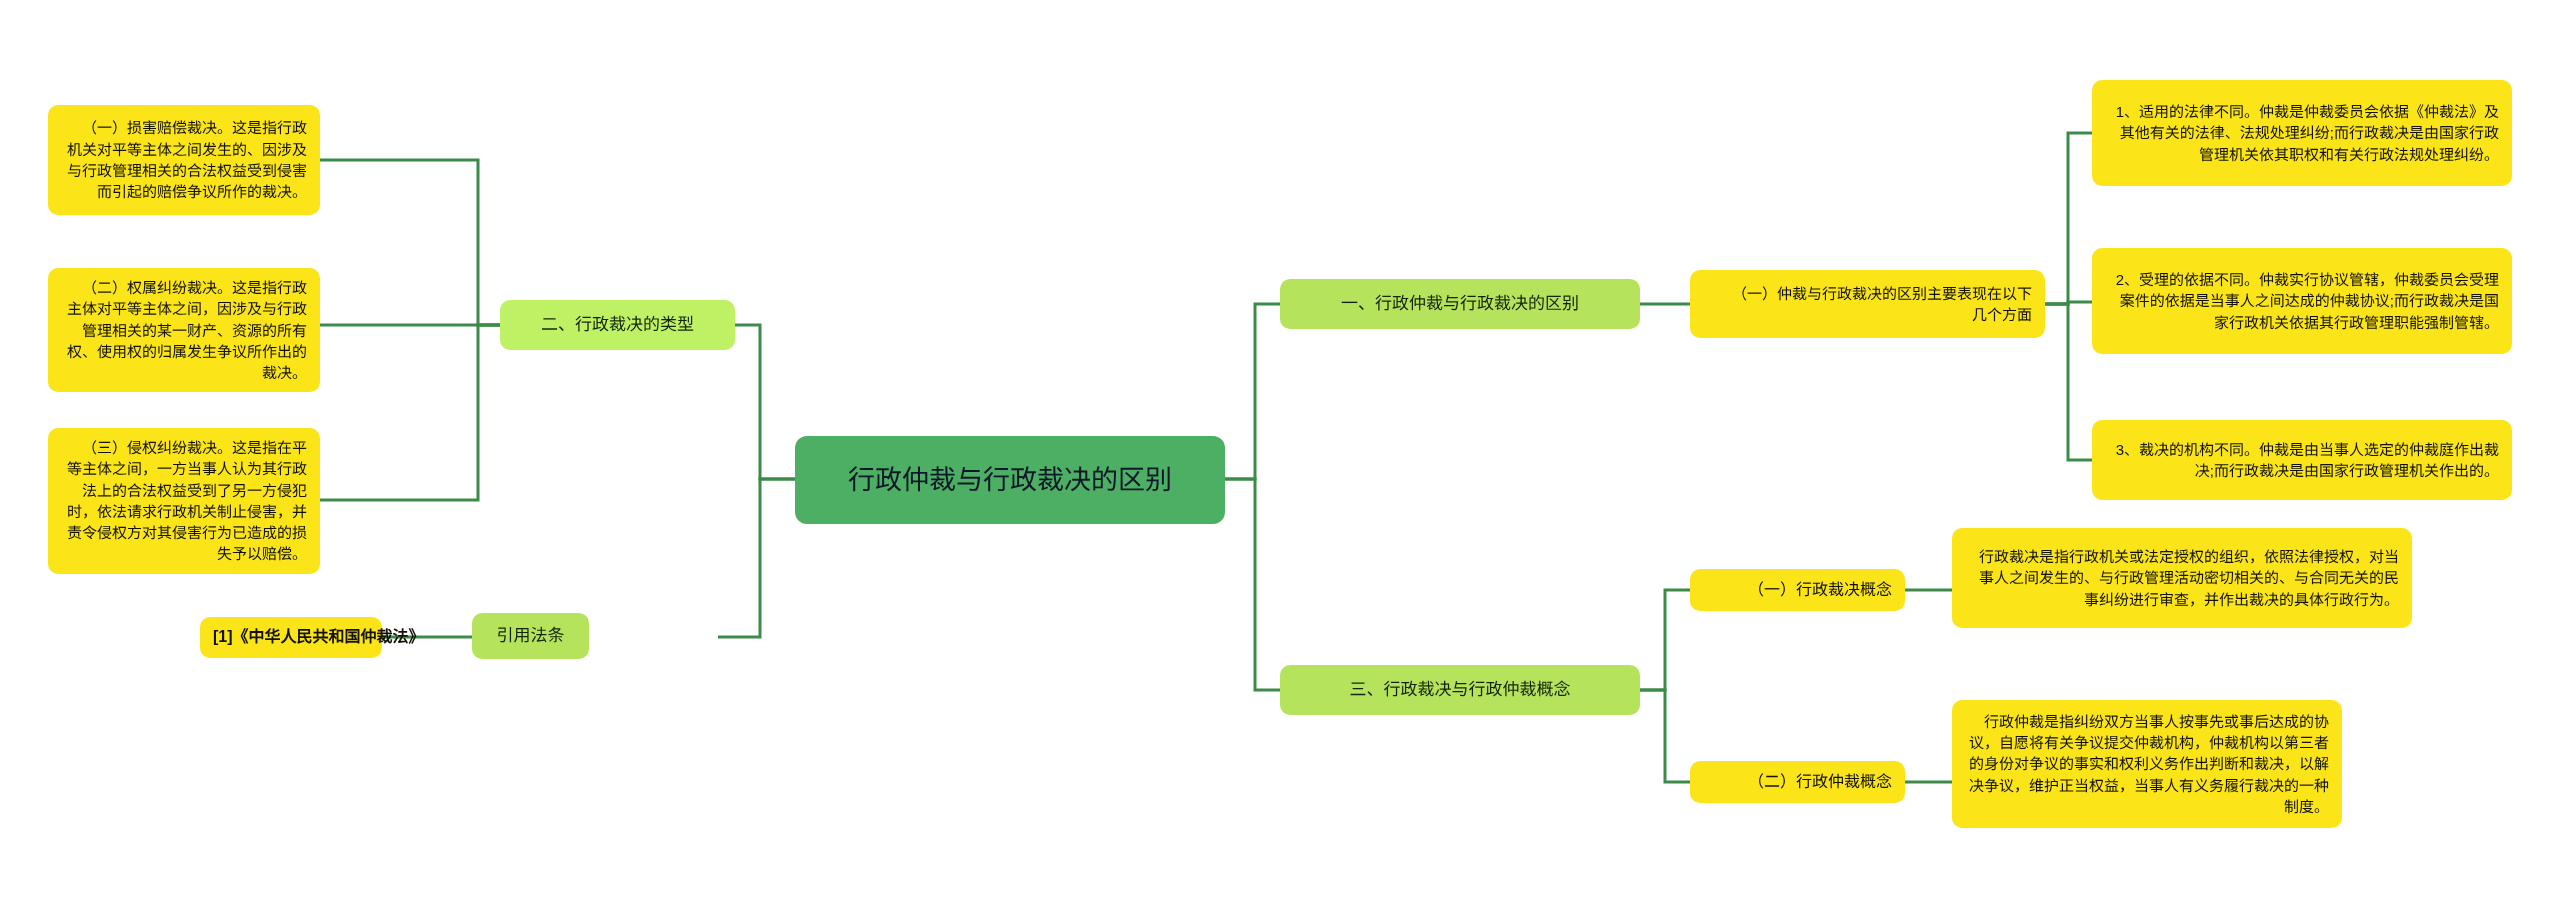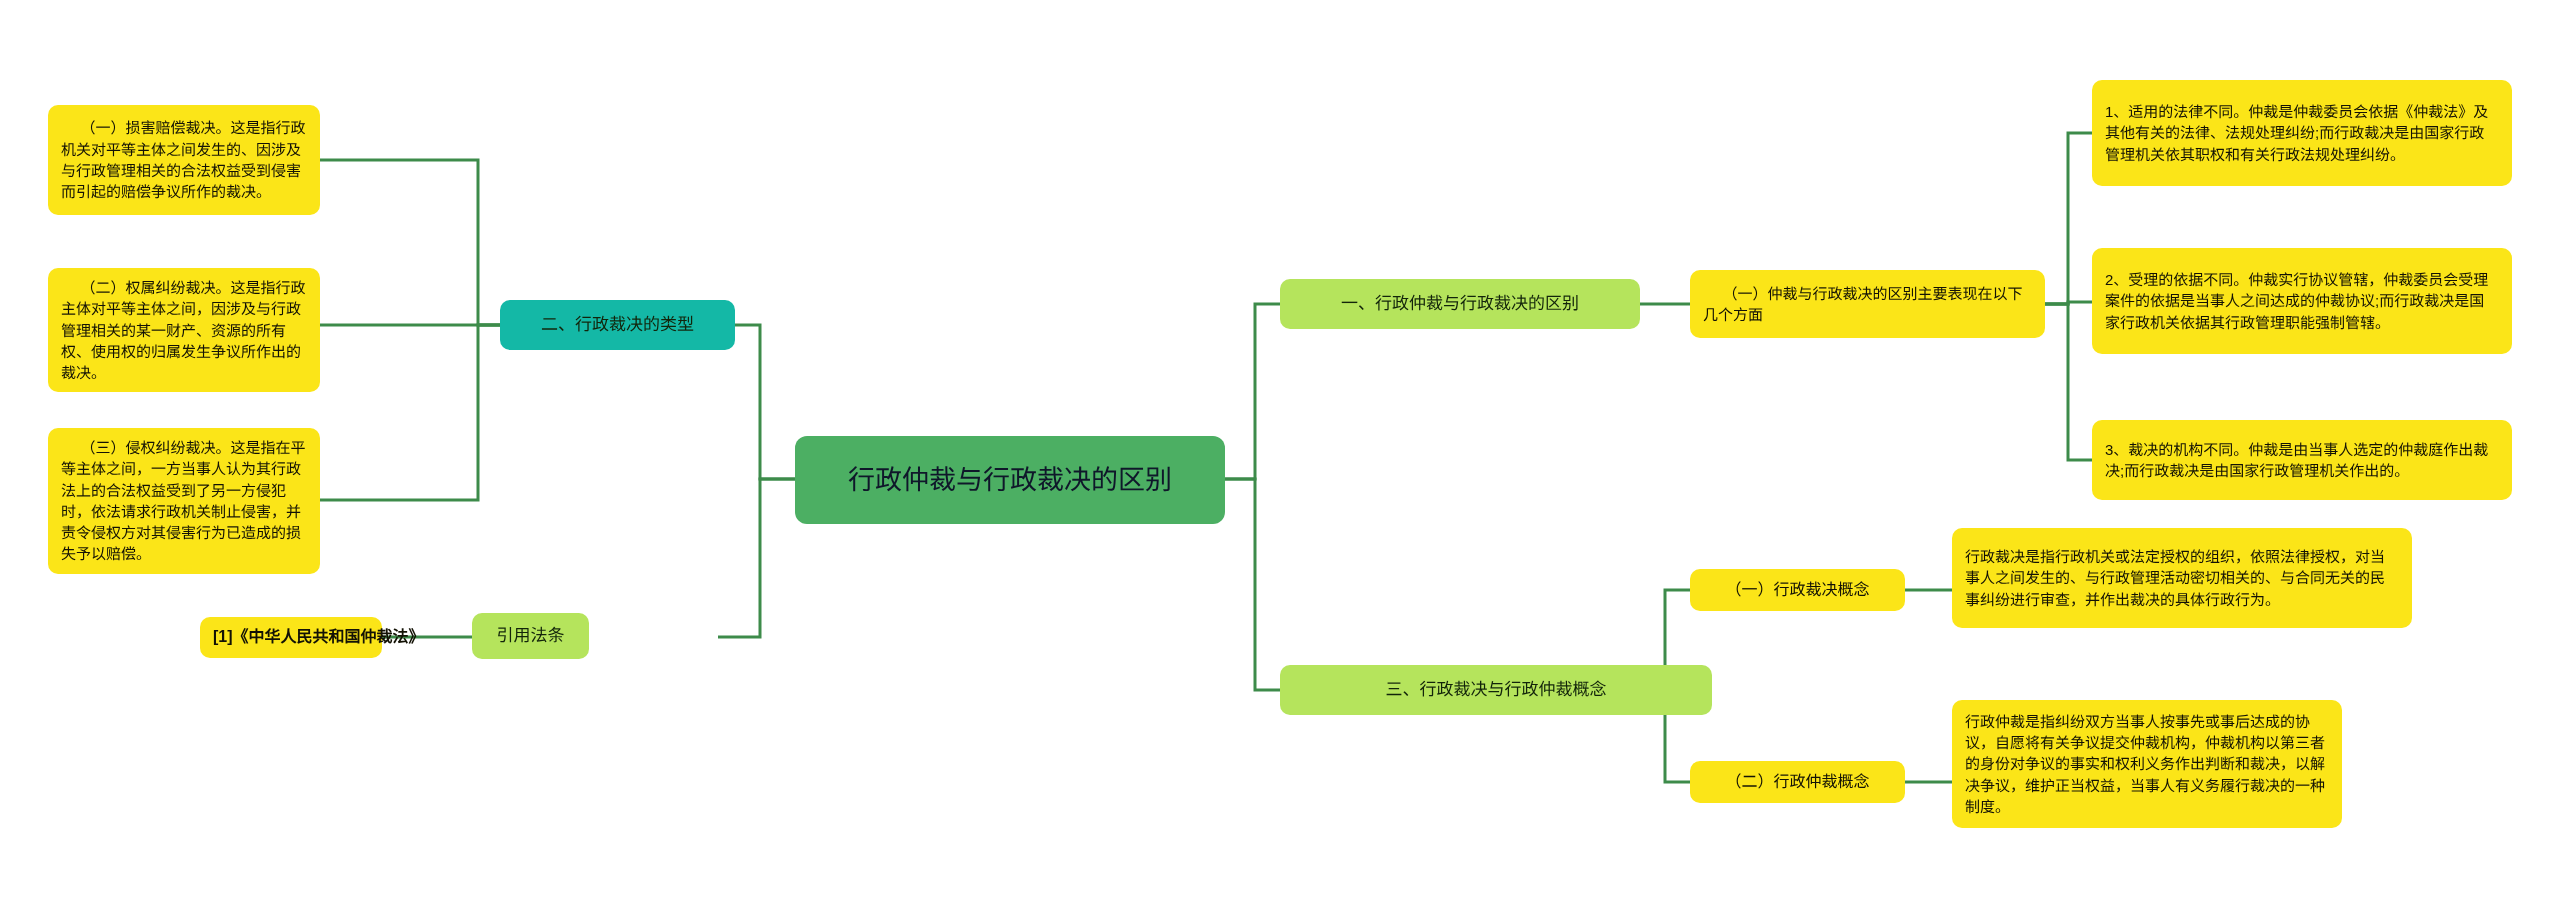--- a/index.html
+++ b/index.html
@@ -82,20 +82,21 @@
 
   .node.leaf .txt,
   .node.branch .txt,
   .node.root .txt {
     display: block;
     width: 100%;
   }
 
   .node.leaf .txt {
     text-indent: 0;
+    text-align: right;
   }
   .node.leaf.indent .txt {
     text-indent: 1.3em;
   }
 </style>
 </head>
 <body>
 
 <div id="mindmap" style="width: 2560px; height: 909px; background: rgb(255, 255, 255);">
 
@@ -125,21 +126,21 @@
 
       <path d="M 1905 590 L 1928 590 L 1928 590 L 1952 590"></path>
       <path d="M 1905 782 L 1928 782 L 1928 782 L 1952 782"></path>
     </g>
   </svg>
 
   <div class="node root" style="left: 795px; top: 436px; width: 430px; min-height: 88px; background: rgb(76, 175, 99);">
     <span class="txt">行政仲裁与行政裁决的区别</span>
   </div>
 
-  <div class="node branch" style="left: 500px; top: 300px; width: 235px; min-height: 50px; background: #14b8a6;">
+  <div class="node branch" style="left: 500px; top: 300px; width: 235px; min-height: 50px; background: #bef264;">
     <span class="txt">二、行政裁决的类型</span>
   </div>
 
   <div class="node leaf indent" style="left: 48px; top: 105px; width: 272px; min-height: 110px; background: rgb(251, 229, 24);">
     <span class="txt">（一）损害赔偿裁决。这是指行政机关对平等主体之间发生的、因涉及与行政管理相关的合法权益受到侵害而引起的赔偿争议所作的裁决。</span>
   </div>
 
   <div class="node leaf indent" style="left: 48px; top: 268px; width: 272px; min-height: 115px; background: rgb(251, 229, 24);">
     <span class="txt">（二）权属纠纷裁决。这是指行政主体对平等主体之间，因涉及与行政管理相关的某一财产、资源的所有权、使用权的归属发生争议所作出的裁决。</span>
   </div>
@@ -169,21 +170,21 @@
   </div>
 
   <div class="node leaf" style="left: 2092px; top: 248px; width: 420px; min-height: 106px; background: rgb(251, 229, 24);">
     <span class="txt">2、受理的依据不同。仲裁实行协议管辖，仲裁委员会受理案件的依据是当事人之间达成的仲裁协议;而行政裁决是国家行政机关依据其行政管理职能强制管辖。</span>
   </div>
 
   <div class="node leaf" style="left: 2092px; top: 420px; width: 420px; min-height: 80px; background: rgb(251, 229, 24);">
     <span class="txt">3、裁决的机构不同。仲裁是由当事人选定的仲裁庭作出裁决;而行政裁决是由国家行政管理机关作出的。</span>
   </div>
 
-  <div class="node branch" style="left: 1280px; top: 665px; width: 432px; min-height: 50px; background: rgb(181, 228, 92);">
+  <div class="node branch" style="left: 1280px; top: 665px; width: 360px; min-height: 50px; background: rgb(181, 228, 92);">
     <span class="txt">三、行政裁决与行政仲裁概念</span>
   </div>
 
   <div class="node leaf small" style="left: 1690px; top: 569px; width: 215px; min-height: 42px; background: rgb(251, 229, 24);">
     <span class="txt">（一）行政裁决概念</span>
   </div>
 
   <div class="node leaf" style="left: 1952px; top: 528px; width: 460px; min-height: 100px; background: rgb(251, 229, 24);">
     <span class="txt">行政裁决是指行政机关或法定授权的组织，依照法律授权，对当事人之间发生的、与行政管理活动密切相关的、与合同无关的民事纠纷进行审查，并作出裁决的具体行政行为。</span>
   </div>

